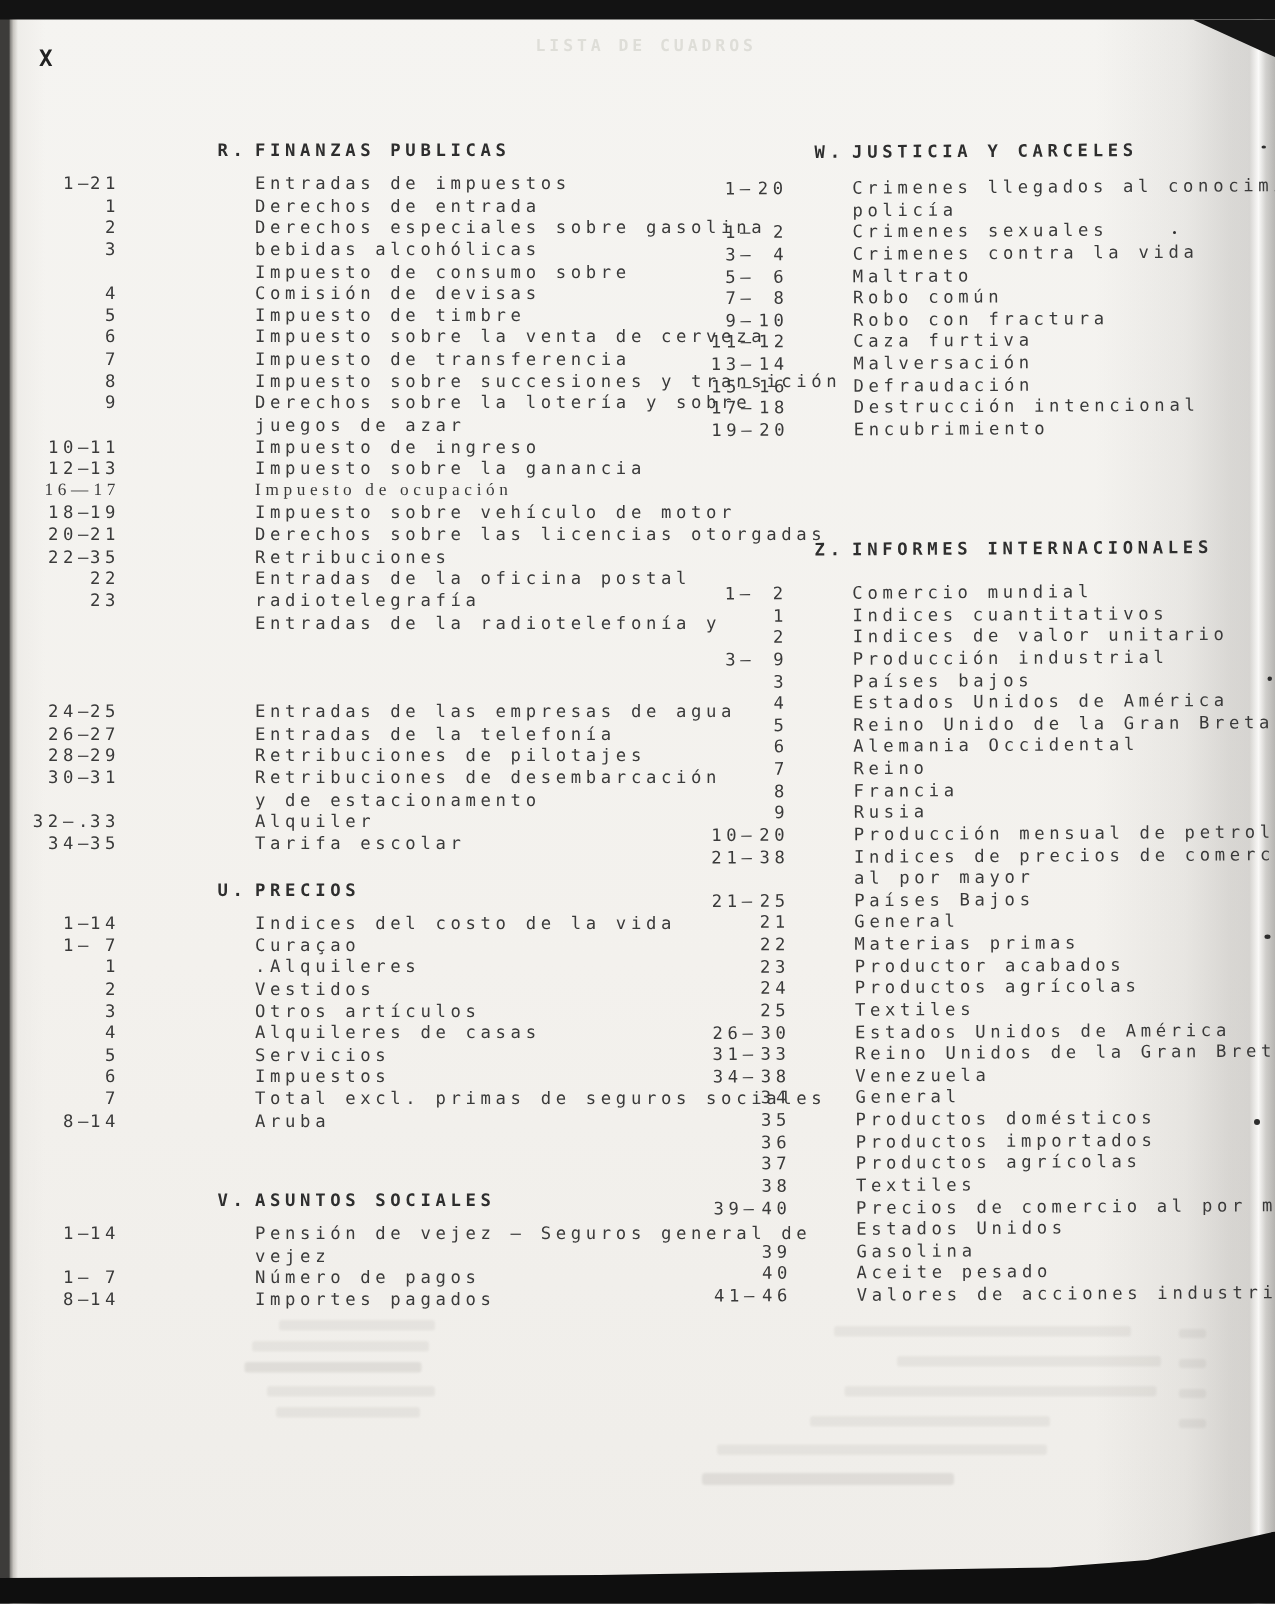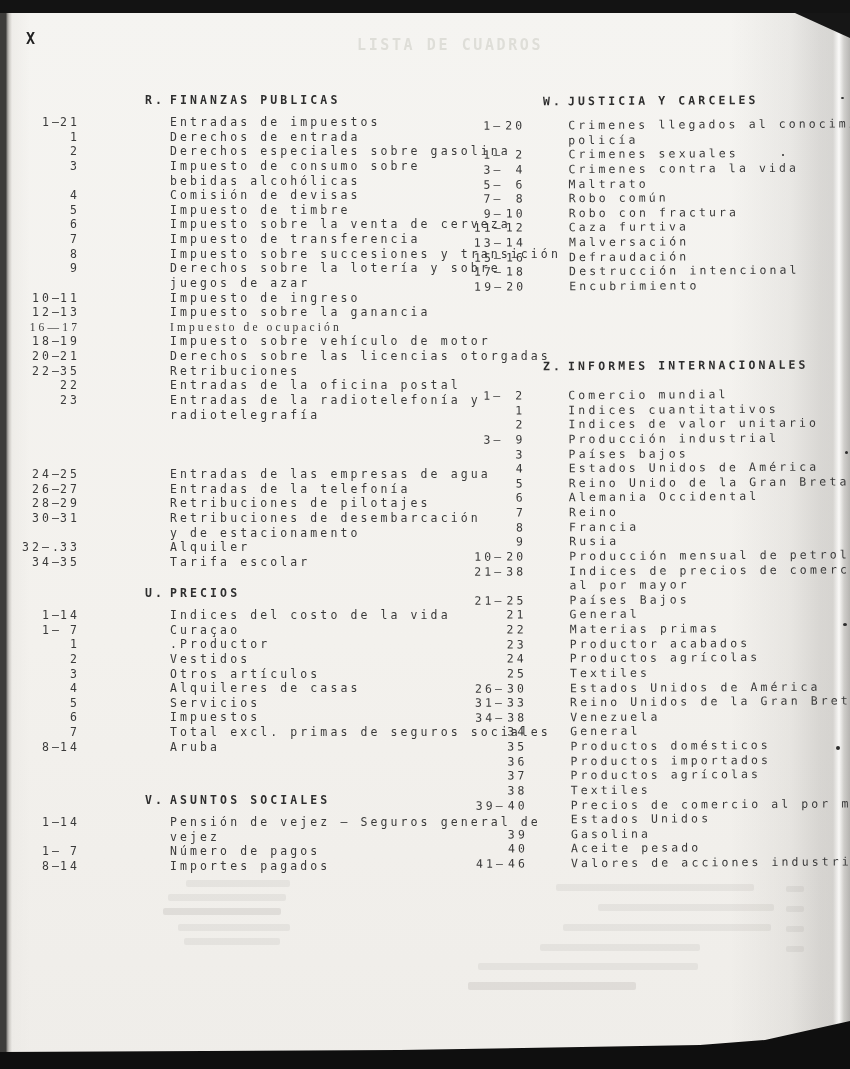--- a/index.html
+++ b/index.html
@@ -13,21 +13,21 @@
       linear-gradient(to right, #3d3c3a 0px, #3d3c3a 6px, #8a8884 7px, #c9c6c1 9px, rgba(235,233,229,.65) 12px, rgba(244,242,238,0) 30px),
       linear-gradient(to right, rgba(0,0,0,0) 730px, rgba(95,93,91,.08) 790px, rgba(95,93,91,.18) 820px, rgba(130,128,126,.26) 833px, rgba(255,255,255,.55) 839px, rgba(125,124,122,.30) 844px, rgba(98,97,95,.42) 850px),
       linear-gradient(180deg, #f5f4f1 0%, #f3f1ed 60%, #efede9 100%);
   }
   .topbar{position:absolute;left:0;top:0;width:850px;height:13px;background:#131313;}
   .topwedge{position:absolute;left:0;top:0;width:850px;height:40px;background:#161616;
     clip-path:polygon(795px 13px,850px 13px,850px 38px);}
   .bottombar{position:absolute;left:0;top:0;width:850px;height:1069px;background:#0f0f0f;
     clip-path:polygon(0 1052px,400px 1050px,700px 1045px,765px 1040px,850px 1021px,850px 1069px,0 1069px);}
   .page-number{position:absolute;left:26px;top:30px;font-size:15px;font-weight:bold;color:#222;}
-  .running-header{position:absolute;left:357px;top:36px;font-size:15px;font-weight:bold;
+  .running-header{position:absolute;left:357px;top:24px;font-size:11px;font-weight:bold;
     letter-spacing:2.6px;color:rgba(115,110,95,.17);white-space:nowrap;}
   
   .section{position:absolute;left:0;width:850px;font-size:11.5px;letter-spacing:3.1px;}
   .col-right{transform:rotate(-0.35deg);transform-origin:430px 50%;}
   .sec-header{position:absolute;top:0;left:0;width:100%;font-weight:bold;color:#2e2e2e;white-space:nowrap;}
   .sec-letter,.sec-title{position:absolute;top:0;}
   .col-left .sec-letter{left:145px}.col-left .sec-title{left:170px}
   .col-right .sec-letter{left:543px}.col-right .sec-title{left:568px}
   .rows{position:absolute;left:0;width:100%;}
   .row{position:relative;width:100%;}
@@ -76,22 +76,22 @@
           </div>
           <div class="row" style="height: 14.63px;">
             <span class="nb">2</span>
             <div class="desc">
               <div class="line">Derechos especiales sobre gasolina</div>
             </div>
           </div>
           <div class="row" style="height: 29.26px;">
             <span class="nb">3</span>
             <div class="desc">
+              <div class="line">bebidas alcohólicas</div>
               <div class="line">Impuesto de consumo sobre</div>
-              <div class="line">bebidas alcohólicas</div>
             </div>
           </div>
           <div class="row" style="height: 14.63px;">
             <span class="nb">4</span>
             <div class="desc">
               <div class="line">Comisión de devisas</div>
             </div>
           </div>
           <div class="row" style="height: 14.63px;">
             <span class="nb">5</span>
@@ -168,22 +168,22 @@
           </div>
           <div class="row" style="height: 14.63px;">
             <span class="nb">22</span>
             <div class="desc">
               <div class="line">Entradas de la oficina postal</div>
             </div>
           </div>
           <div class="row" style="height: 29.26px;">
             <span class="nb">23</span>
             <div class="desc">
+              <div class="line">radiotelegrafía</div>
               <div class="line">Entradas de la radiotelefonía y</div>
-              <div class="line">radiotelegrafía</div>
             </div>
           </div>
           <div class="row" style="height: 14.63px; margin-top: 45px;">
             <span class="na">24—</span>
             <span class="nb">25</span>
             <div class="desc">
               <div class="line">Entradas de las empresas de agua</div>
             </div>
           </div>
           <div class="row" style="height: 14.63px;">
@@ -240,21 +240,21 @@
           <div class="row" style="height: 14.63px;">
             <span class="na">1—</span>
             <span class="nb">7</span>
             <div class="desc">
               <div class="line">Curaçao</div>
             </div>
           </div>
           <div class="row" style="height: 14.63px;">
             <span class="nb">1</span>
             <div class="desc">
-              <div class="line">.Productor</div>
+              <div class="line">.Alquileres</div>
             </div>
           </div>
           <div class="row" style="height: 14.63px;">
             <span class="nb">2</span>
             <div class="desc">
               <div class="line">Vestidos</div>
             </div>
           </div>
           <div class="row" style="height: 14.63px;">
             <span class="nb">3</span>

